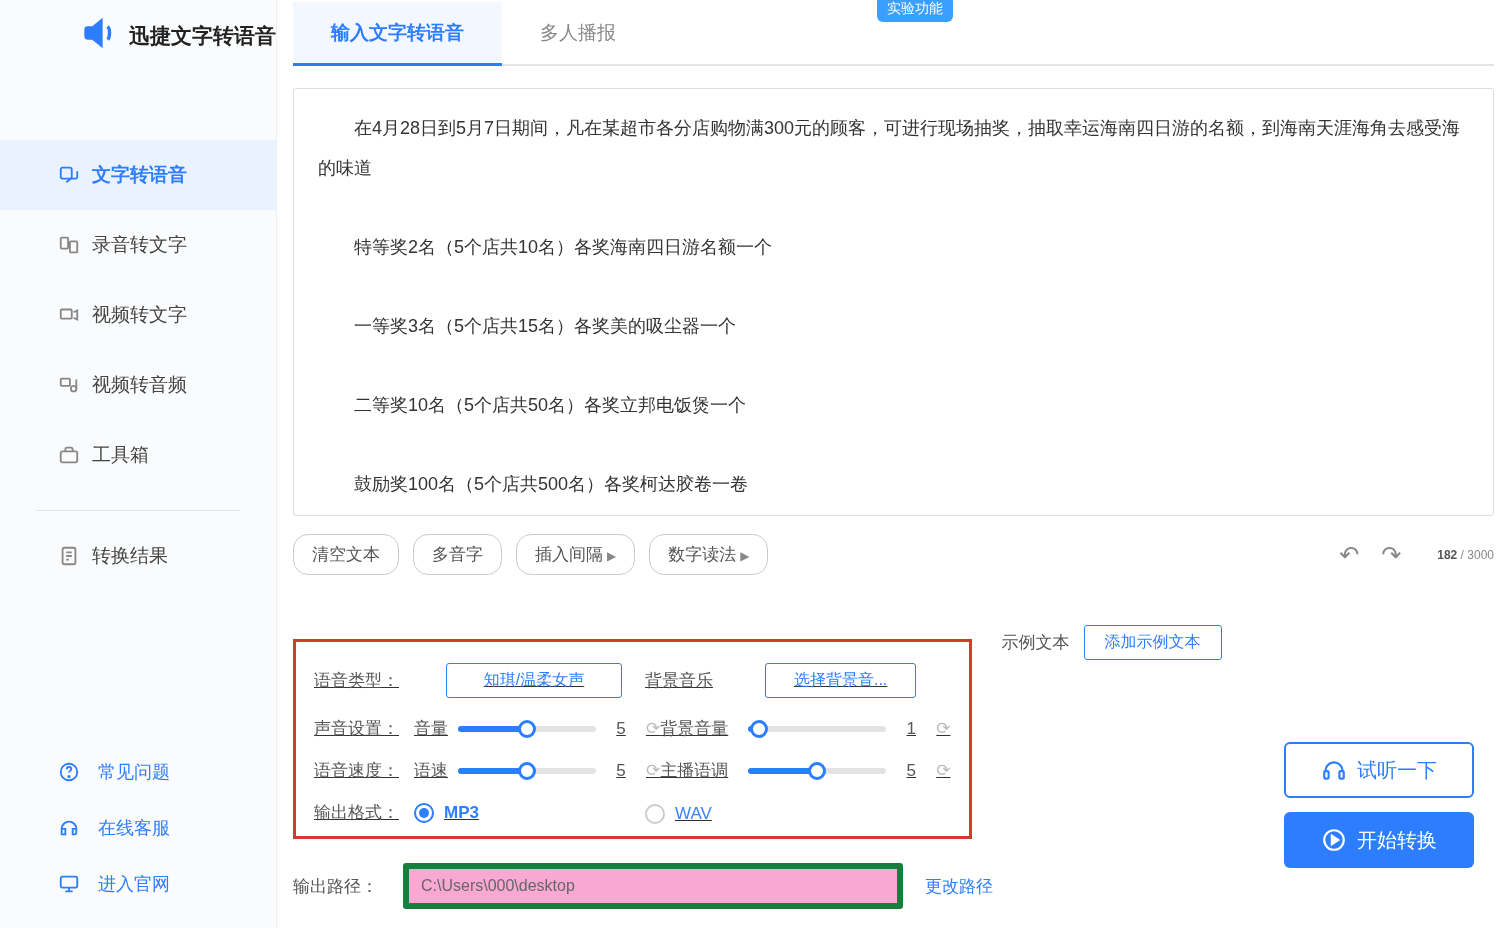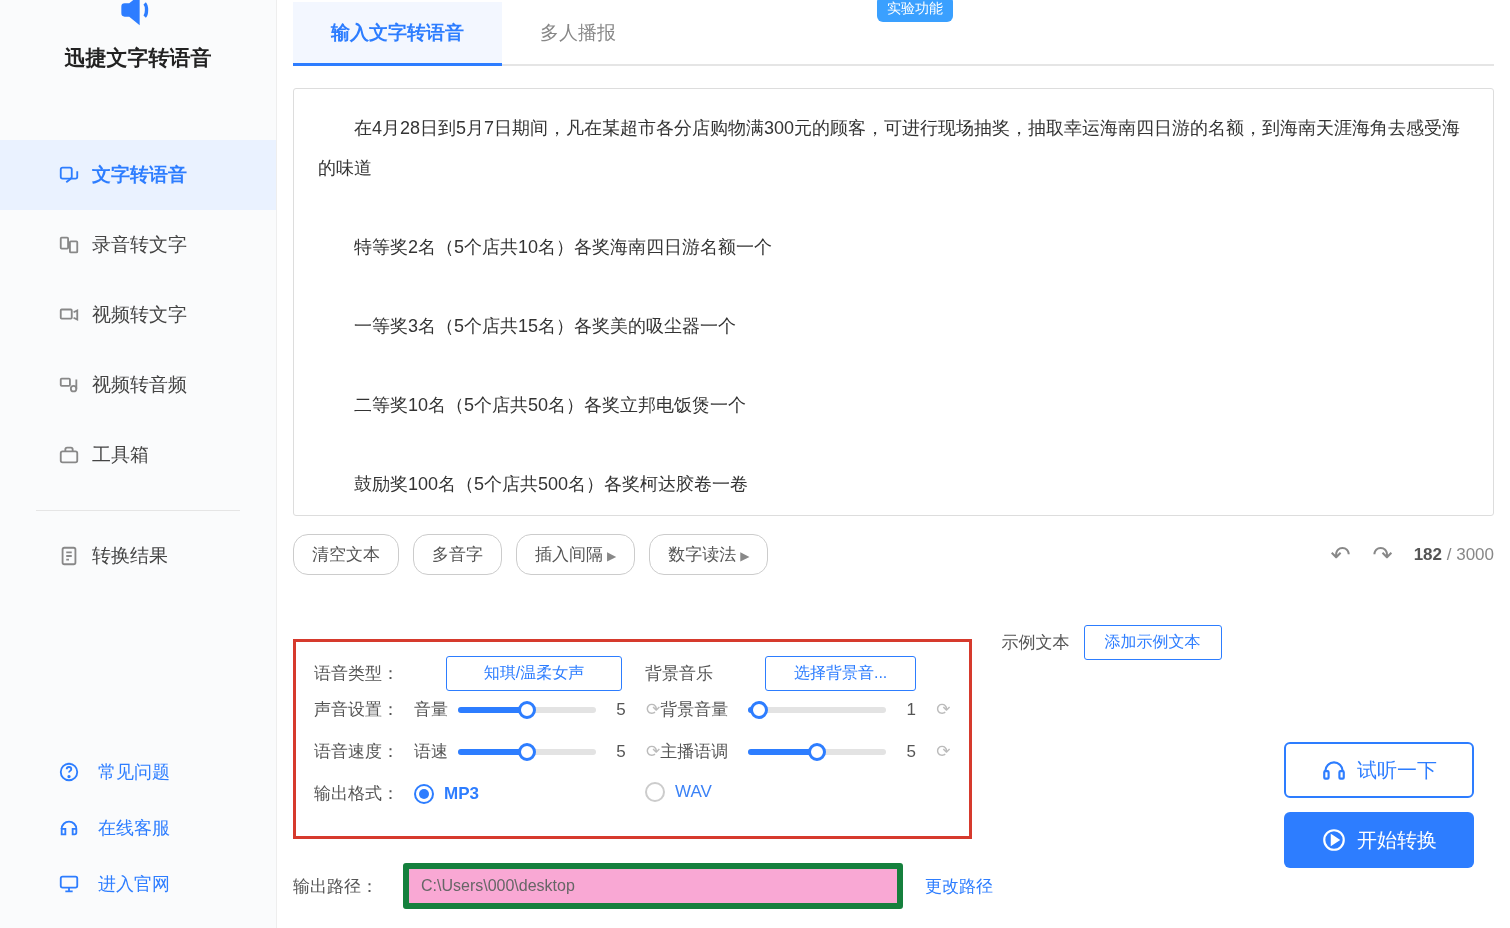--- a/index.html
+++ b/index.html
@@ -16,21 +16,20 @@
   .sidebar {
     width: 277px;
     background: #fafbfc;
     border-right: 1px solid #eee;
     display: flex;
     flex-direction: column;
   }
   .brand {
     height: 100px;
     display: flex;
-    flex-direction: column;
     align-items: center;
     justify-content: flex-end;
     padding-bottom: 28px;
     gap: 8px;
   }
   .brand-logo { color:#2d7dff; font-size:34px; margin-bottom:-2px; }
   .brand-title { font-size: 21px; font-weight: 700; color: #222; }
   .nav { padding-top: 40px; }
   .nav-item {
     display: flex;
@@ -138,32 +137,33 @@
   }
   .tbtn .tri { font-size:12px; margin-left:4px; color:#888;}
   .tool-right {
     margin-left: auto;
     display: flex;
     align-items: center;
     gap: 12px;
     color: #777;
   }
   .tool-right .undo, .tool-right .redo { font-size:24px; cursor:pointer; color:#888; width:30px; text-align:center;}
-  .counter { font-size:17px; color:#888; margin-left:4px;}
+  .counter { font-size:12px; color:#888; margin-left:19px;}
   .counter .cur { color:#555; font-weight:600;}
 
   .settings-box {
     border: 3px solid #d63a2d;
     margin-top: 32px;
     padding: 14px 18px 12px 18px;
   }
   .settings-row {
     display: flex;
-    align-items: flex-start;
+    align-items: flex-end;
     min-height: 42px;
+    text-decoration: underline;
   }
   .cell-left {
     display:flex;
     align-items:center;
     flex: 0 0 52%;
   }
   .cell-right {
     display:flex;
     align-items:center;
     flex: 1;

